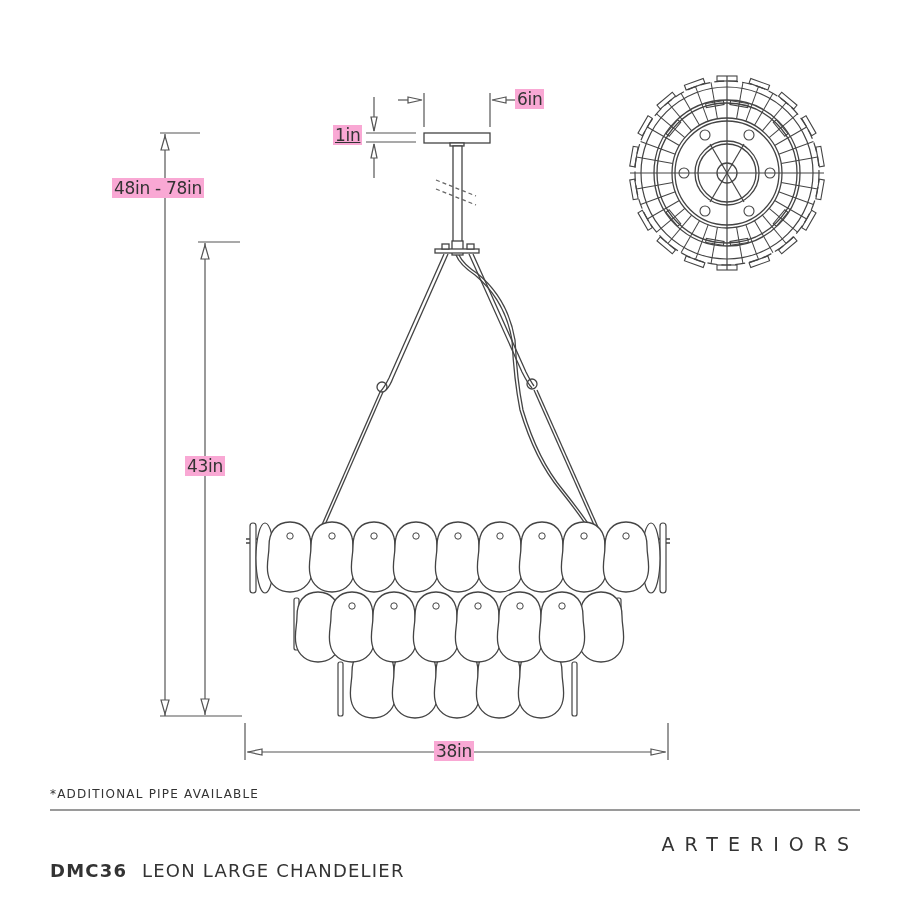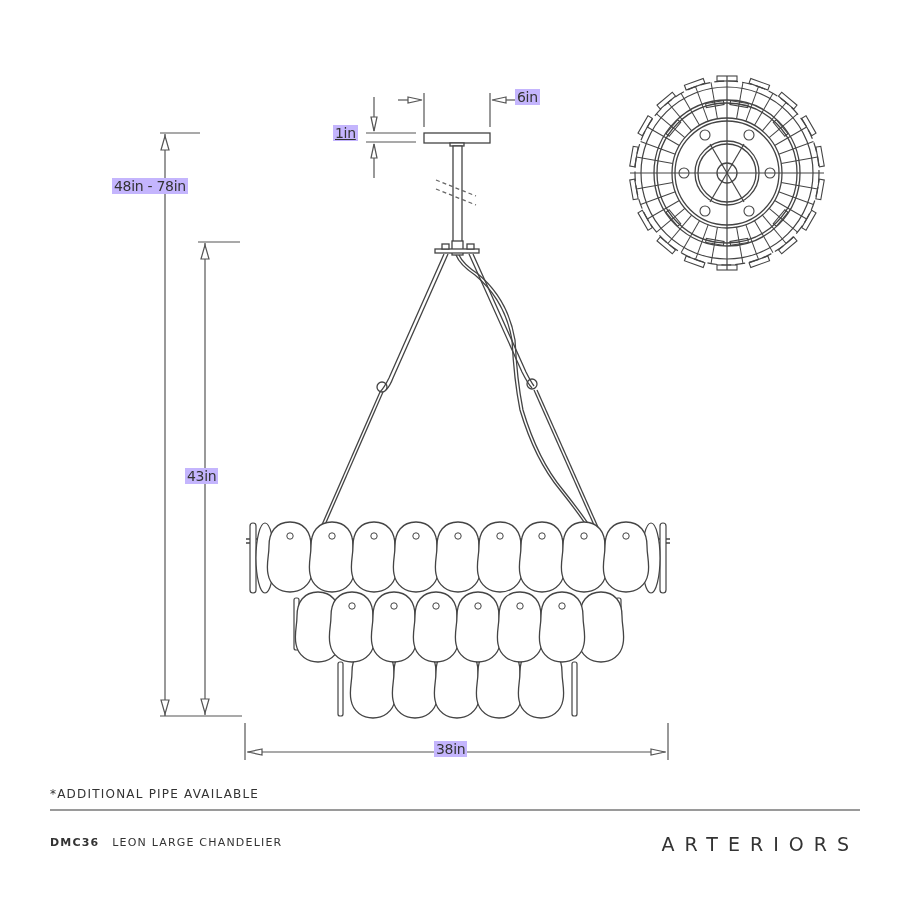--- a/index.html
+++ b/index.html
@@ -1,23 +1,23 @@
 <!DOCTYPE html>
 <html><head>
 <meta charset="utf-8">
 <style>
   html, body { margin:0; padding:0; background:#ffffff; }
   body { width:897px; height:901px; position:relative; overflow:hidden;
          font-family:"DejaVu Sans", sans-serif; color:#333; }
-  .dim-label { position:absolute; font-size:14px; color:#333; background:#c4b5fd; padding:0 2px;
+  .dim-label { position:absolute; font-size:17px; color:#333; background:#f9a8d4; padding:0 2px;
                font-family:"DejaVu Sans", sans-serif; letter-spacing:-0.3px; }
   svg.drawing { position:absolute; left:0; top:0; }
   .note { position:absolute; left:50px; top:787px; font-size:12px; letter-spacing:1.2px; color:#333; }
   .rule { position:absolute; left:50px; top:809px; width:810px; height:2px; background:#9a9a9a; }
-  .footer-left { position:absolute; left:50px; top:836px; font-size:11px; letter-spacing:1.2px; color:#333; }
+  .footer-left { position:absolute; left:50px; top:860px; font-size:18px; letter-spacing:1.2px; color:#333; }
   .footer-left .sku { font-weight:bold; margin-right:8px; }
   .brand { position:absolute; right:38px; top:833px; font-size:19px; letter-spacing:10px; color:#333; }
 </style>
 </head>
 <body>
 
 <svg class="drawing" width="897" height="901" viewBox="0 0 897 901" xmlns="http://www.w3.org/2000/svg">
   <defs>
     <g id="disc">
       <path d="M0,-28 C-14,-28 -21,-18 -21,-4 C-21,6 -24,14 -22,24 C-20,36 -10,42 0,42 C10,42 20,36 22,24 C24,14 21,6 21,-4 C21,-18 14,-28 0,-28 Z" fill="#fff" stroke="#444" stroke-width="1.3"></path>
@@ -219,21 +219,21 @@
       <circle cx="22" cy="-38" r="5"></circle>
       <circle cx="-22" cy="38" r="5"></circle>
       <circle cx="22" cy="38" r="5"></circle>
     </g>
   </g>
 </svg>
 
 <div class="dim-label" style="left:515px; top:89px;">6in</div>
 <div class="dim-label" style="left:333px; top:125px;text-decoration:underline;">1in</div>
 <div class="dim-label" style="left:112px; top:178px;text-align:right;">48in - 78in</div>
-<div class="dim-label" style="left:185px; top:456px;margin-top:12px;">43in</div>
+<div class="dim-label" style="left:185px; top:456px;">43in</div>
 <div class="dim-label" style="left:434px; top:741px;text-align:right;">38in</div>
 
 <div class="note">*ADDITIONAL PIPE AVAILABLE</div>
 <div class="rule"></div>
 <div class="footer-left">
   <span class="sku">DMC36</span>
   <span>LEON LARGE CHANDELIER</span>
 </div>
 <div class="brand">ARTERIORS</div>
 

